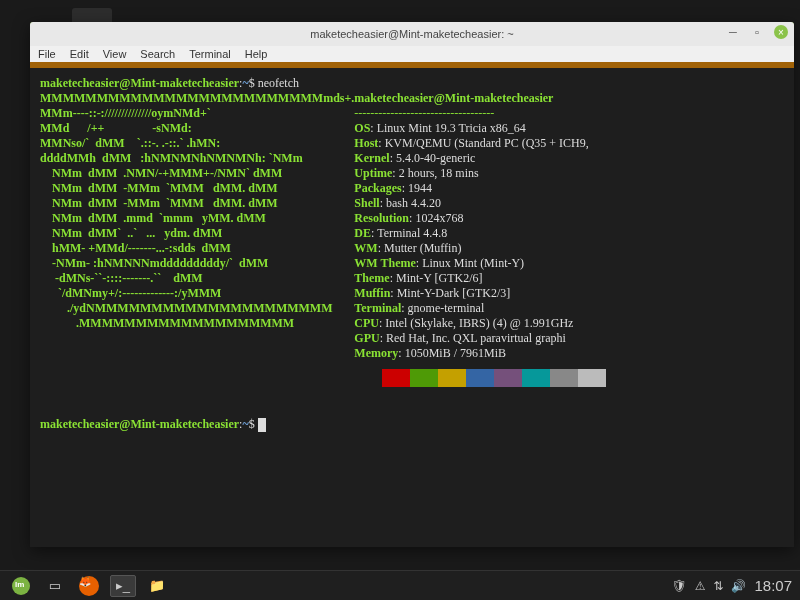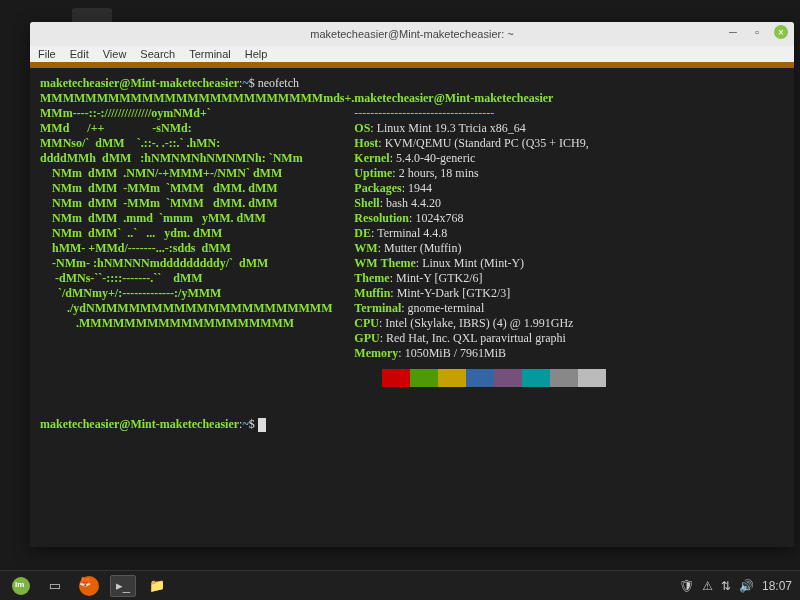--- a/index.html
+++ b/index.html
@@ -87,21 +87,21 @@
     .start-logo::after{content:"lm"; position:absolute; color:#fff; font-size:8px; font-weight:bold; left:3px; top:3px;}
     .task-icon {
       width: 26px; height: 22px; border-radius:2px;
       display:flex; align-items:center; justify-content:center;
       font-size: 13px; color:#ccc;
     }
     .task-ff { background:#e66000; color:#fff; border-radius:50%; width:20px; height:20px; font-size:10px;}
     .task-active { background:#3a3a3a; border:1px solid #555;}
     .tray { margin-left:auto; display:flex; align-items:center; gap:8px; color:#ccc; font-size:11px;}
     .tray-icon { font-size:12px; }
-    .clock { font-size:12px; }
+    .clock { font-size:15px; }
   </style>
 </head>
 <body>
 
 <div class="desktop">
   <div class="desktop-icon"></div>
 
   <div class="terminal-window">
     <div class="titlebar">
       <div class="titlebar-title">maketecheasier@Mint-maketecheasier: ~</div>

